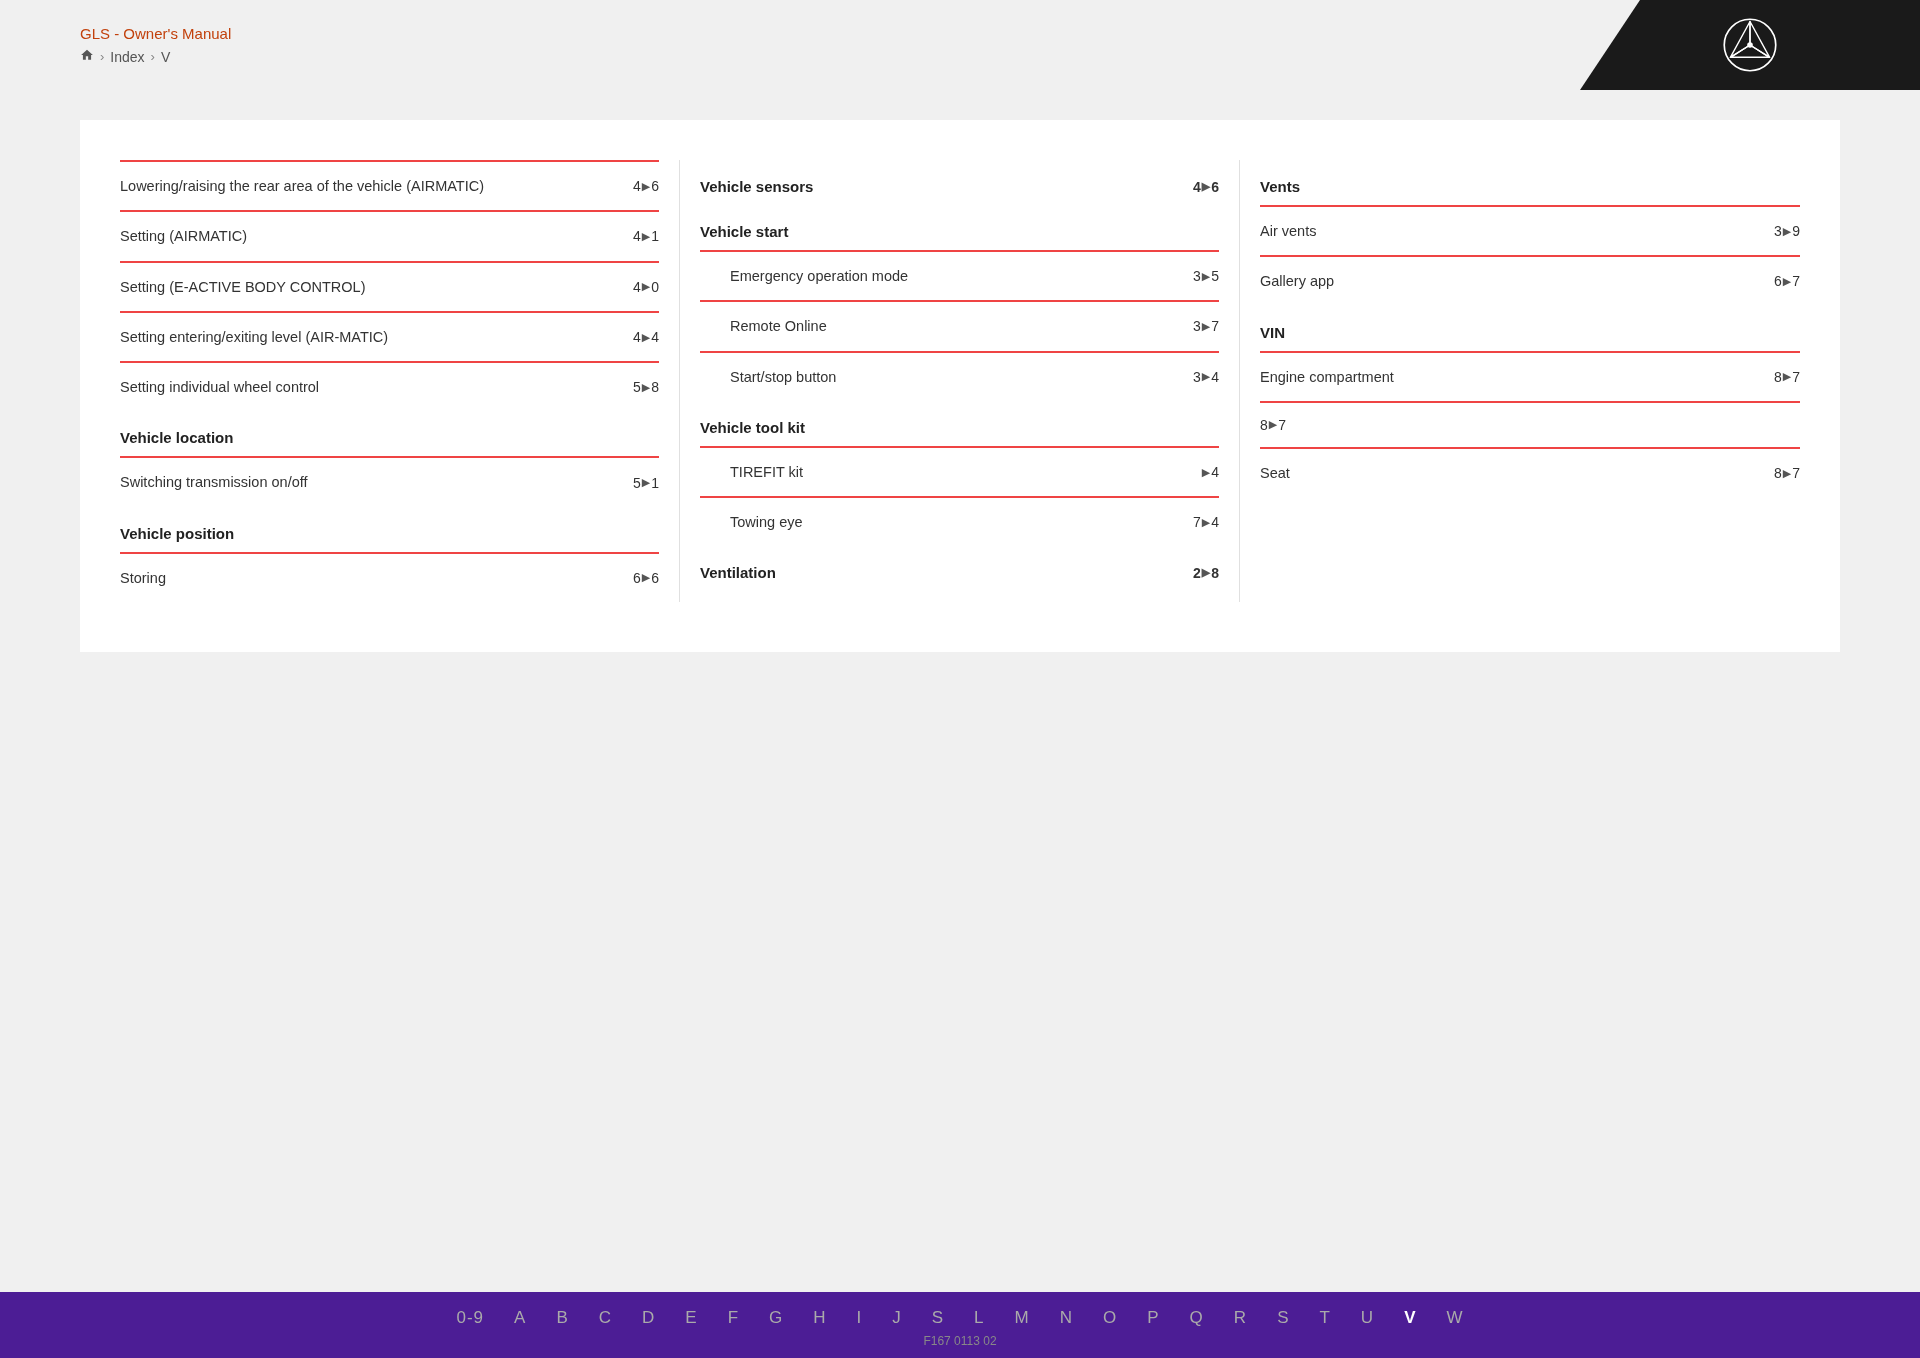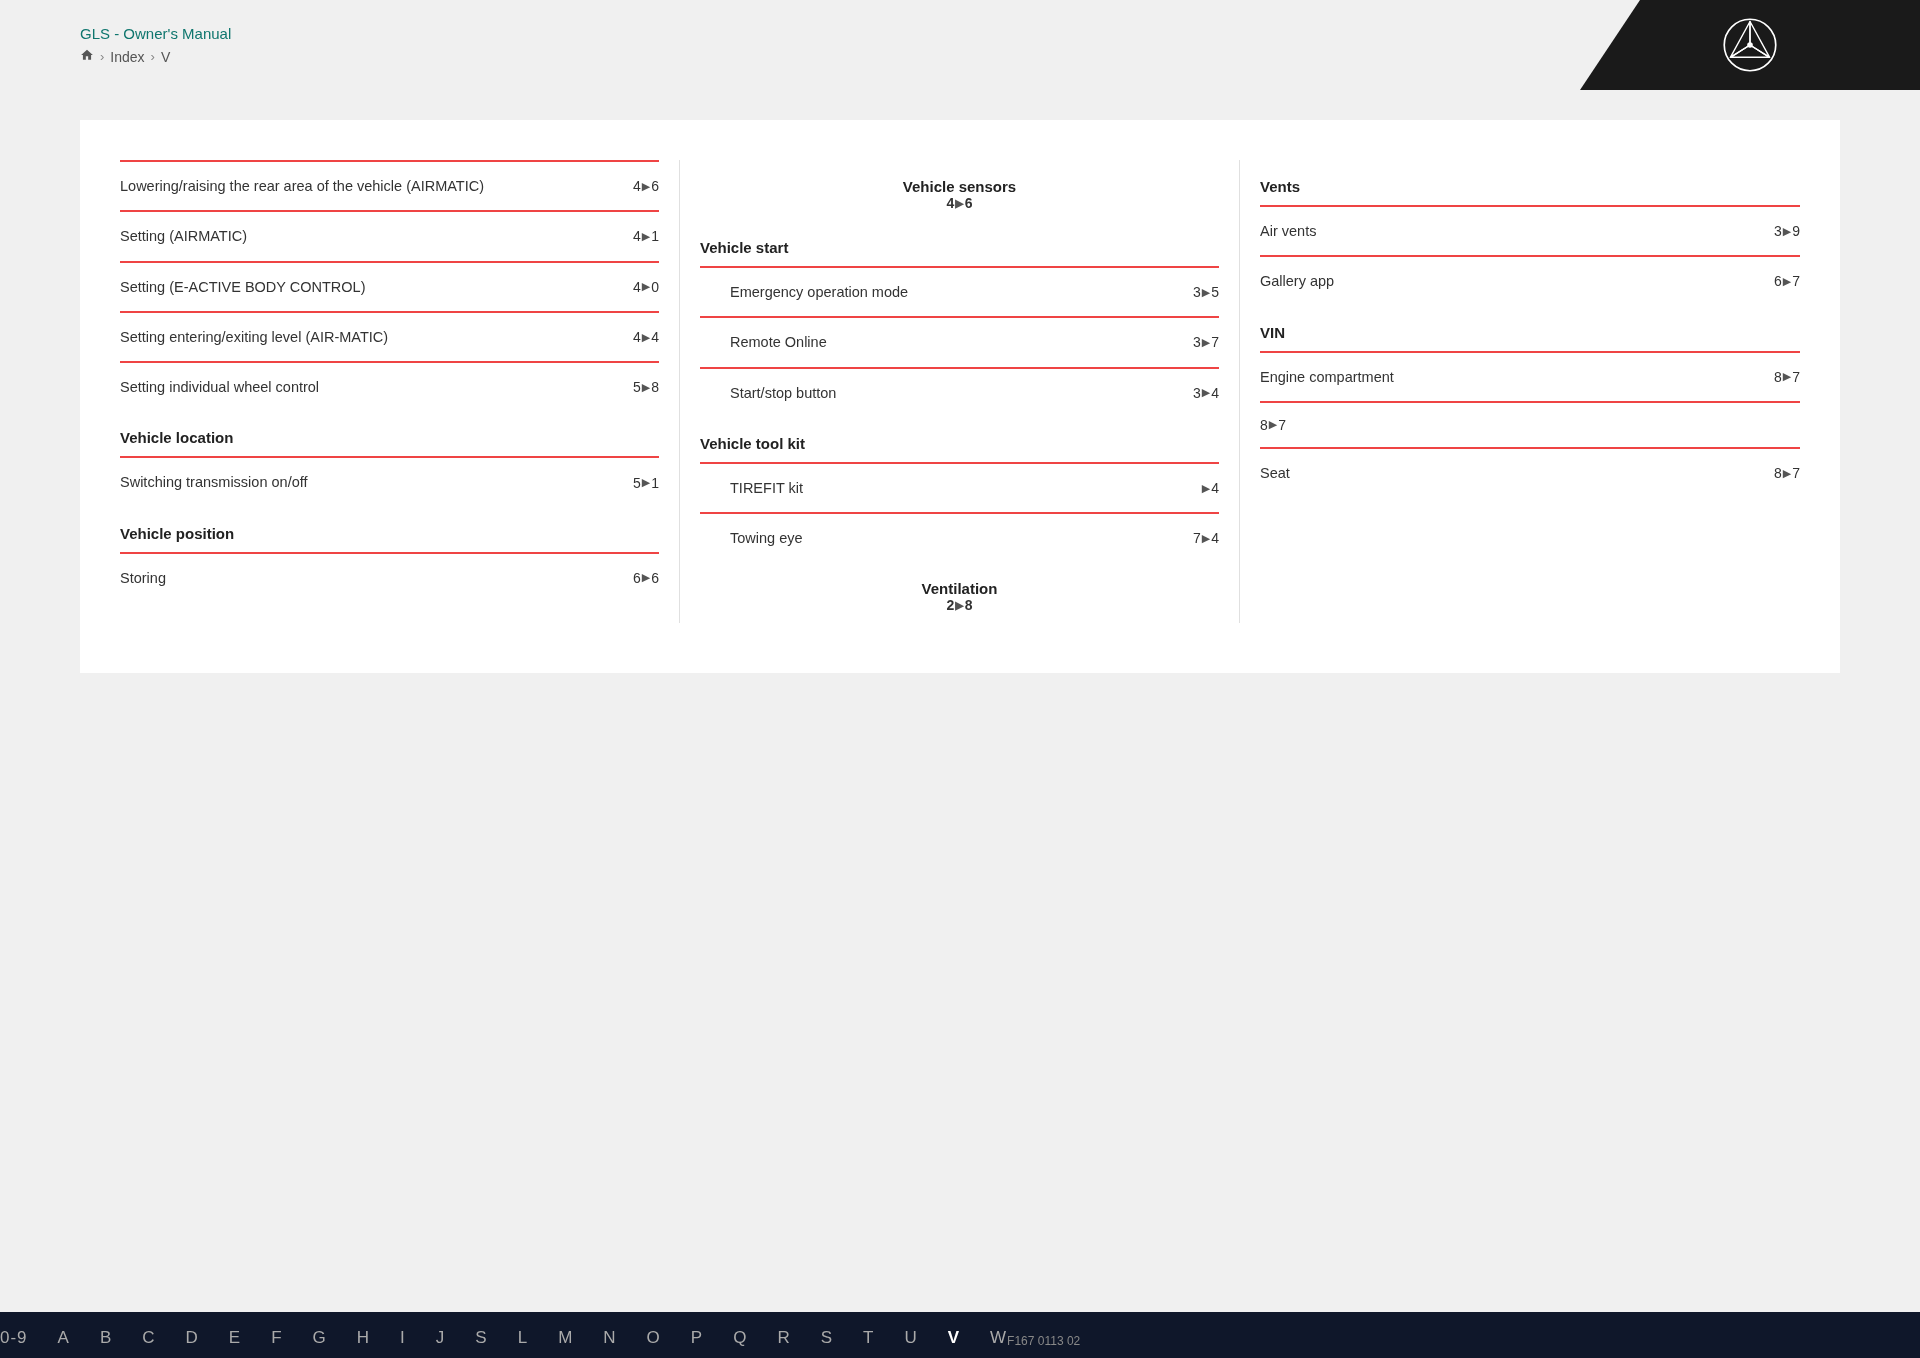--- a/index.html
+++ b/index.html
@@ -22,21 +22,21 @@
     }
     .header-left {
       flex: 1;
       display: flex;
       flex-direction: column;
       justify-content: center;
       padding: 10px 80px;
     }
     .header-title {
       font-size: 15px;
-      color: #0f766e;
+      color: #c2410c;
       margin-bottom: 6px;
     }
     .breadcrumb {
       display: flex;
       align-items: center;
       gap: 6px;
       font-size: 14px;
       color: #555;
     }
     .breadcrumb-sep {
@@ -76,21 +76,20 @@
     }
     .col:first-child { padding-left: 0; }
     .col:last-child { border-right: none; padding-right: 0; }
 
     
     .section-header {
       font-weight: bold;
       font-size: 15px;
       padding: 18px 0 10px 0;
       color: #222;
-      flex-direction: column;
     }
 
     
     .index-entry {
       display: flex;
       align-items: center;
       justify-content: space-between;
       padding: 14px 0;
       border-top: 2px solid #ef4444;
       font-size: 14.5px;
@@ -111,24 +110,24 @@
       color: #555;
     }
 
     
     .index-entry.sub {
       padding-left: 30px;
     }
 
     
     .footer {
-      background: #0f172a;
+      background: #4c1d95;
       padding: 16px 0 10px 0;
       display: flex;
-      flex-direction: row;
+      flex-direction: column;
       align-items: center;
       position: fixed;
       bottom: 0;
       left: 0;
       width: 1920px;
     }
     .alpha-bar {
       display: flex;
       gap: 30px;
       align-items: center;

